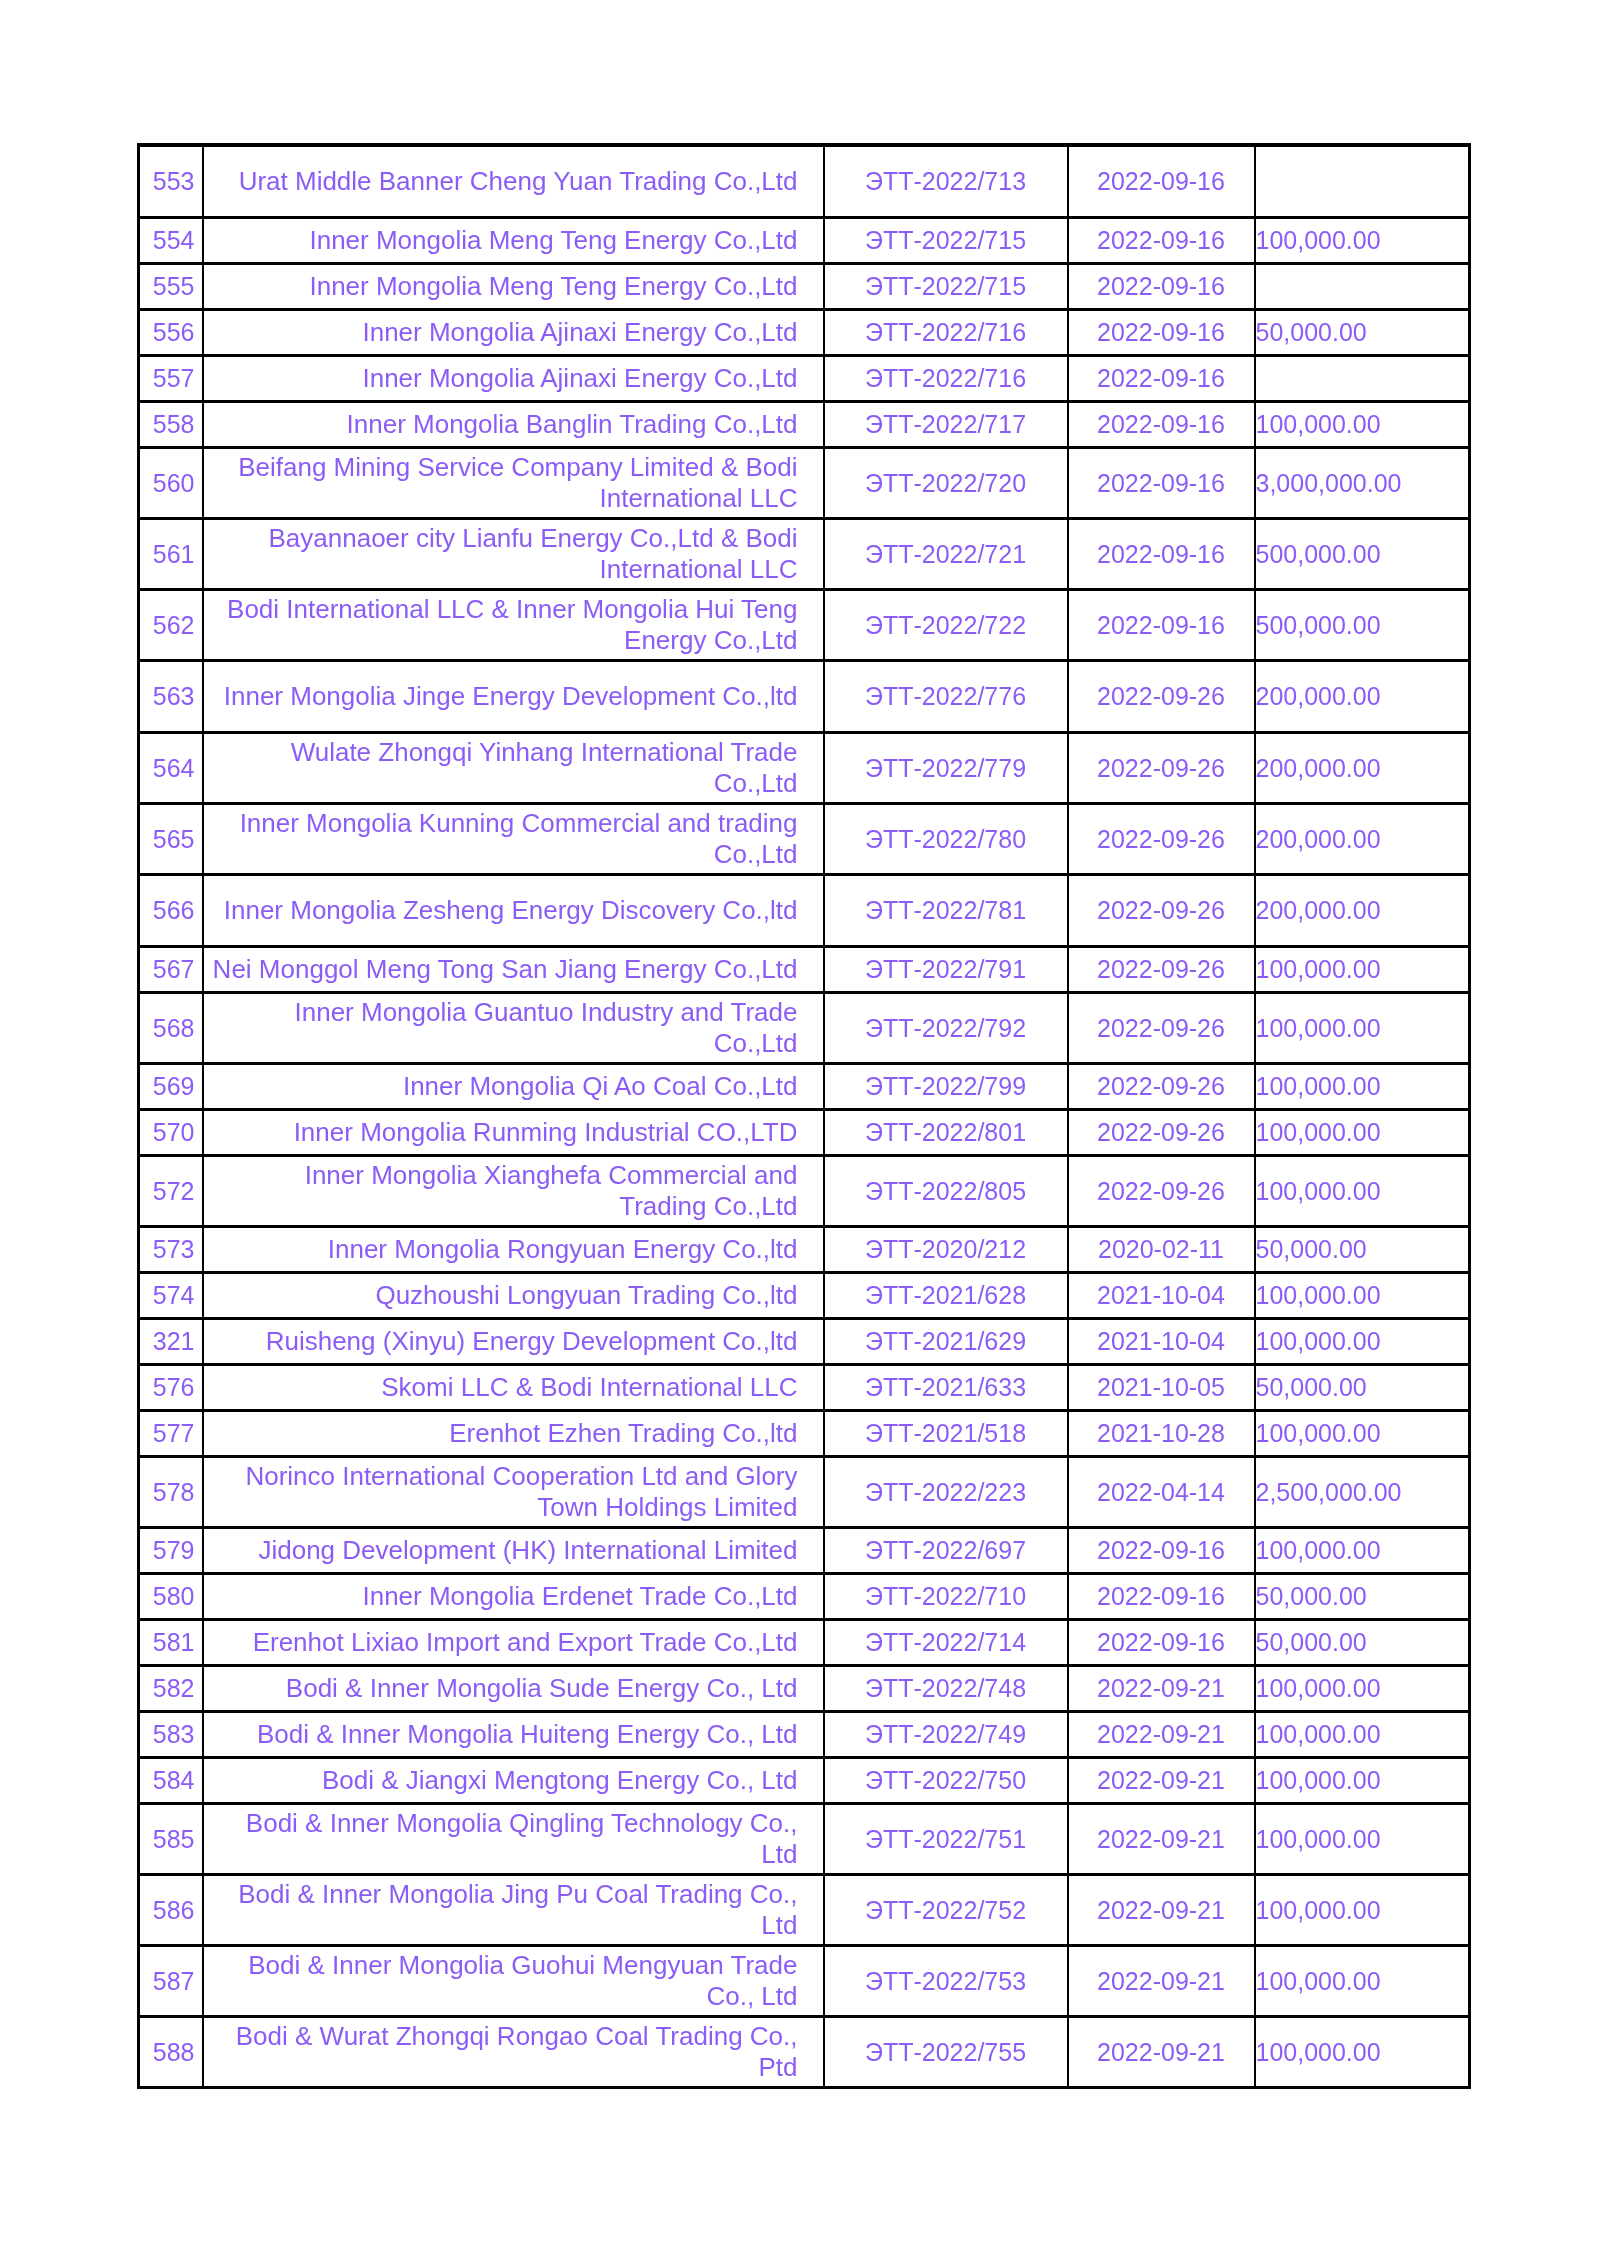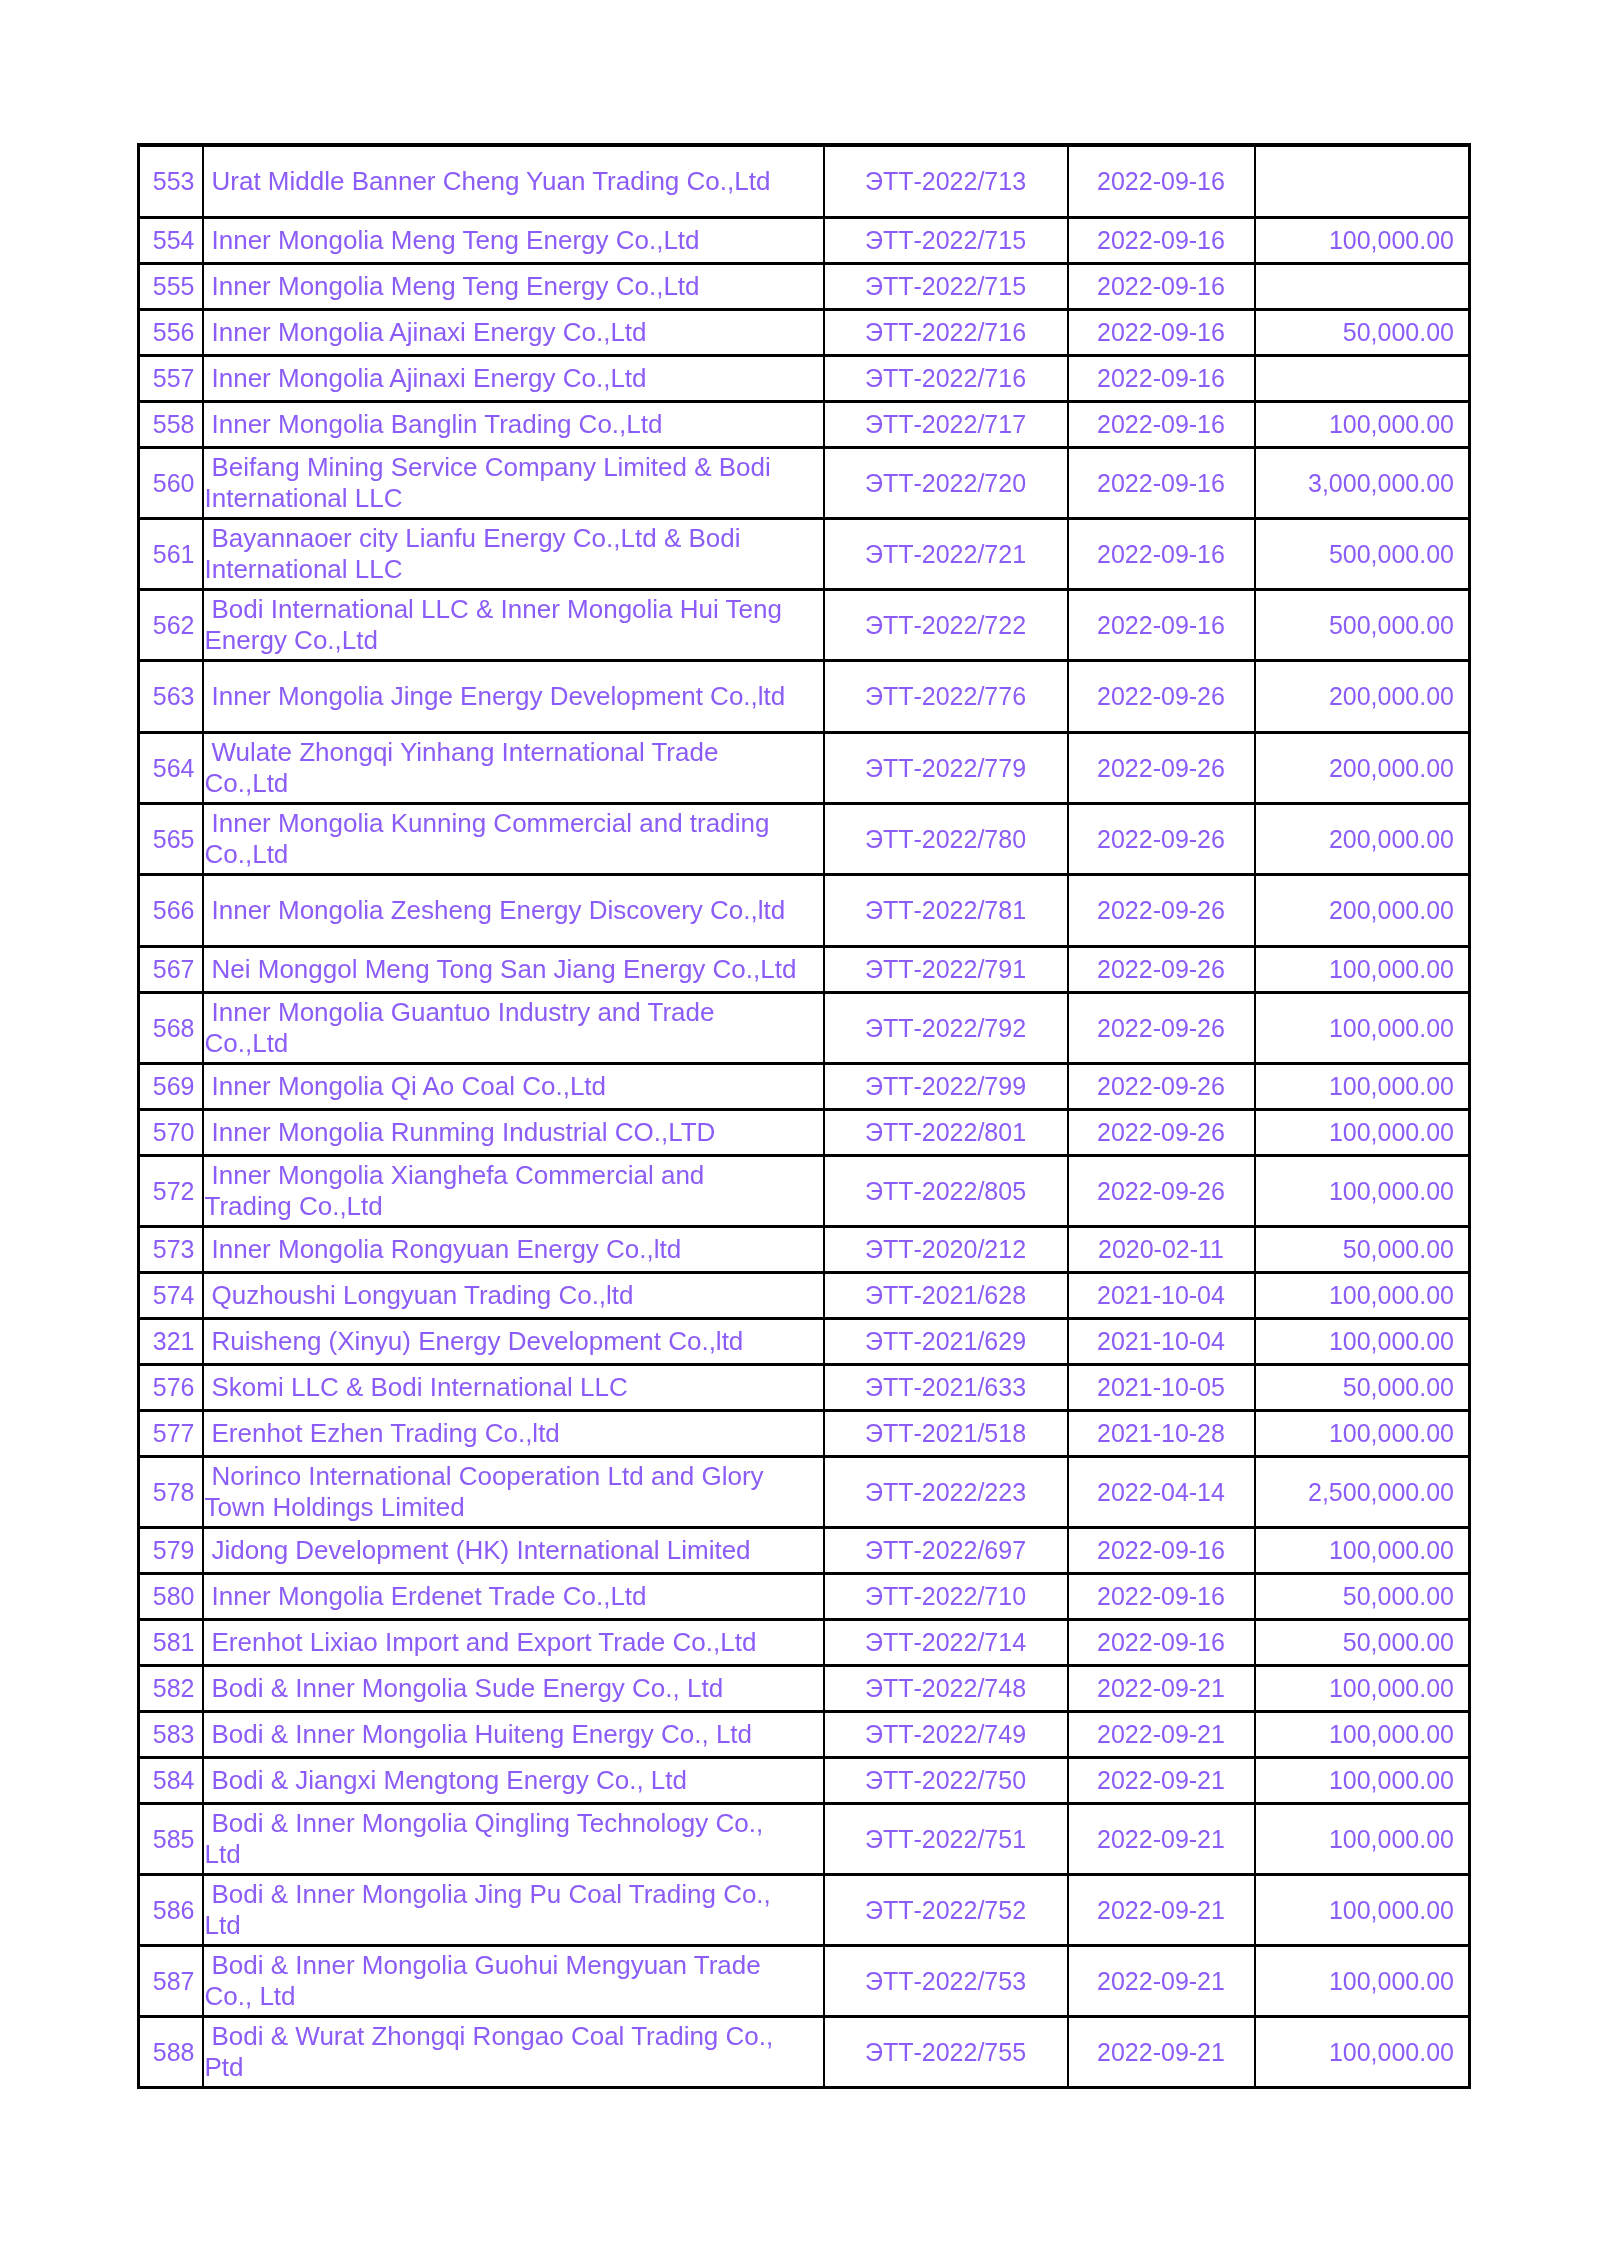--- a/index.html
+++ b/index.html
@@ -46,31 +46,31 @@
     overflow: hidden;
     white-space: nowrap;
   }
   td.td-no {
     text-align: right;
     padding-right: 7px;
   }
   td.td-company {
     font-size: 26px;
     line-height: 31px;
-    text-align: left;
+    text-align: right;
     padding-left: 1px;
     padding-right: 25px;
     text-indent: 7px;
     white-space: normal;
     word-spacing: 0;
   }
   td.td-doc  { text-align: center; }
   td.td-date { text-align: center; }
   td.td-amount {
-    text-align: right;
+    text-align: left;
     padding-right: 14px;
     margin-left: 28px;
   }
 </style>
 </head>
 <body>
 
 <div class="sheet">
   <table class="registry">
     <colgroup>

